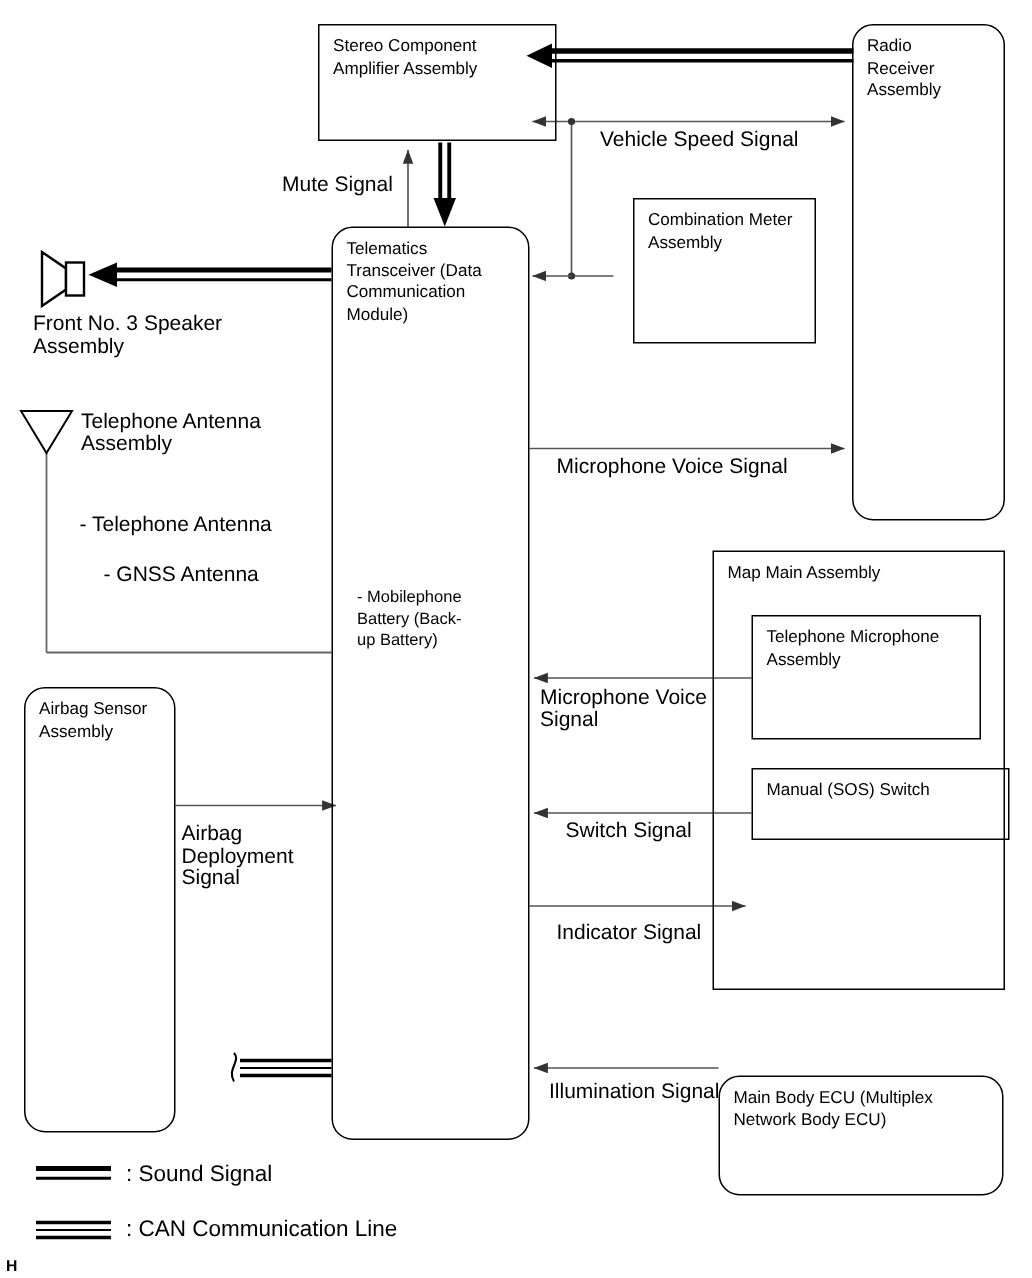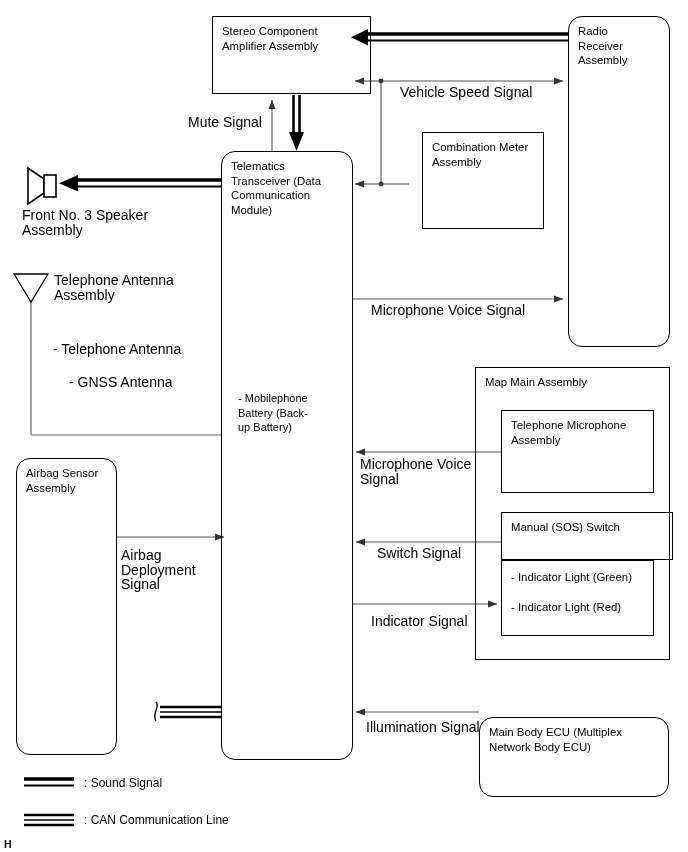--- a/index.html
+++ b/index.html
@@ -4,21 +4,21 @@
 <style>
   html,body{margin:0;padding:0;background:#ffffff;}
   body{width:688px;height:852px;font-family:"Liberation Sans",sans-serif;color:#000;}
   #stage{position:relative;width:688px;height:852px;overflow:hidden;}
   svg#wires{position:absolute;left:0;top:0;width:688px;height:852px;}
   .box{position:absolute;box-sizing:border-box;border:1.6px solid #000;background:transparent;}
   .box.rounded{border-radius:14px;padding-left:44px;}
   .box .cap{position:absolute;left:9px;top:7px;font-size:11.4px;line-height:14.6px;white-space:pre-line;}
   .lbl{position:absolute;font-size:14px;line-height:14.6px;white-space:pre-line;}
   .inner-note{position:absolute;font-size:11px;line-height:14.6px;white-space:pre-line;}
-  .legend-row{position:absolute;font-size:12px;line-height:14px;}
+  .legend-row{position:absolute;font-size:15px;line-height:14px;}
   .hmark{position:absolute;font-size:10.5px;font-weight:bold;}
 </style>
 </head>
 <body>
 
 <div id="stage">
 
   <svg id="wires" viewBox="0 0 688 852">
     <defs>
       <marker id="ah" markerWidth="9" markerHeight="9" refX="8.4" refY="3.2" orient="auto">
@@ -157,24 +157,20 @@
 
   <div class="box" style="left:501px;top:410px;width:153px;height:83px;">
     <div class="cap">Telephone Microphone
 Assembly</div>
   </div>
 
   <div class="box" style="left:501px;top:512px;width:172px;height:48px;">
     <div class="cap">Manual (SOS) Switch</div>
   </div>
 
-  <div class="box" style="left:501px;top:560px;width:153px;height:76px;">
-    <div class="cap" style="top:9px;">- Indicator Light (Green)</div>
-    <div class="cap" style="top:39px;">- Indicator Light (Red)</div>
-  </div>
 
   <div class="box rounded" style="left:479px;top:675px;width:190px;height:80px;margin-top:42px;">
     <div class="cap">Main Body ECU (Multiplex
 Network Body ECU)</div>
   </div>
 
   <div class="lbl" style="left:22px;top:208px;width:160px;">Front No. 3 Speaker
 Assembly</div>
 
   <div class="lbl" style="left:54px;top:273px;width:160px;">Telephone Antenna

